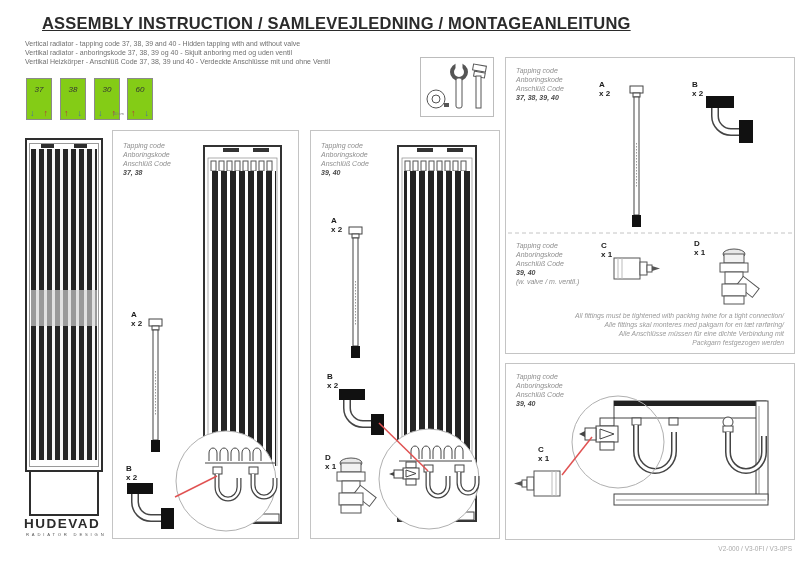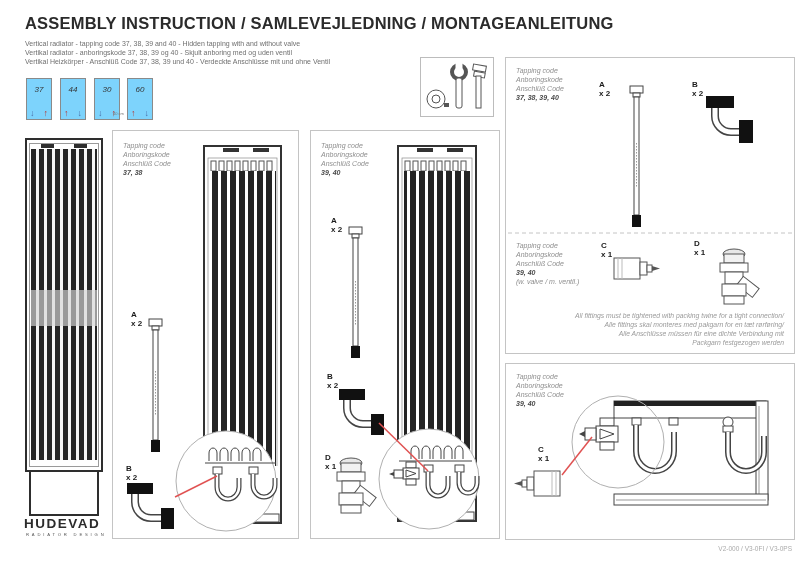--- a/index.html
+++ b/index.html
@@ -1,21 +1,21 @@
 <!DOCTYPE html>
 <html><head>
 <meta charset="utf-8">
 <style>
   html,body{margin:0;padding:0;background:#e8e8e8;}
   .page{position:relative;width:800px;height:566px;background:#ffffff;overflow:hidden;
         font-family:"Liberation Sans",sans-serif;color:#2b2b2b;}
   .abs{position:absolute;}
-  .title{left:25px;top:14px;font-size:16.5px;font-weight:800;letter-spacing:.2px;color:#2b2b2b;white-space:nowrap;}
+  .title{left:42px;top:14px;font-size:16.5px;font-weight:800;letter-spacing:.2px;color:#2b2b2b;white-space:nowrap;text-decoration:underline;}
   .subs{left:25px;top:39px;font-size:7px;line-height:9px;color:#6f6f6f;}
-  .codebox{width:24px;height:40px;border:1px solid #8a8a8a;background:#7dd3fc;}
+  .codebox{width:24px;height:40px;border:1px solid #8a8a8a;background:#84cc16;}
   .codebox .num{position:absolute;top:6px;left:0;right:0;text-align:center;
                 font-style:italic;font-size:8px;color:#333;}
   .arr{position:absolute;bottom:1px;font-size:9px;font-weight:bold;line-height:9px;}
   .arr.l{left:3px}.arr.r{right:3px}
   .arr.up::after{content:"\2191";}
   .arr.down::after{content:"\2193";}
   .arr.red{color:#b23a3a}.arr.blue{color:#4a6da7}
   .dimlbl{font-size:4px;color:#777;}
   .toolbox{left:420px;top:57px;width:72px;height:58px;border:1px solid #bcbcbc;background:#fff;}
   .panel{border:1px solid #c4c4c4;background:#fff;}
@@ -48,21 +48,21 @@
     <div>Vertikal radiator - anboringskode 37, 38, 39 og 40 - Skjult anboring med og uden ventil</div>
     <div>Vertikal Heizkörper - Anschlüß Code 37, 38, 39 und 40 - Verdeckte Anschlüsse mit und ohne Ventil</div>
   </div>
 
   <div class="abs codebox" style="left:26px;top:78px">
     <div class="num">37</div>
     <span class="arr l down blue"></span>
     <span class="arr r up red"></span>
   </div>
   <div class="abs codebox" style="left:60px;top:78px">
-    <div class="num">44</div>
+    <div class="num">38</div>
     <span class="arr l up red"></span>
     <span class="arr r down blue"></span>
   </div>
   <div class="abs codebox" style="left:94px;top:78px">
     <div class="num">30</div>
     <span class="arr l down blue"></span>
     <span class="arr r up red"></span>
   </div>
   <div class="abs codebox" style="left:127px;top:78px">
     <div class="num">60</div>

